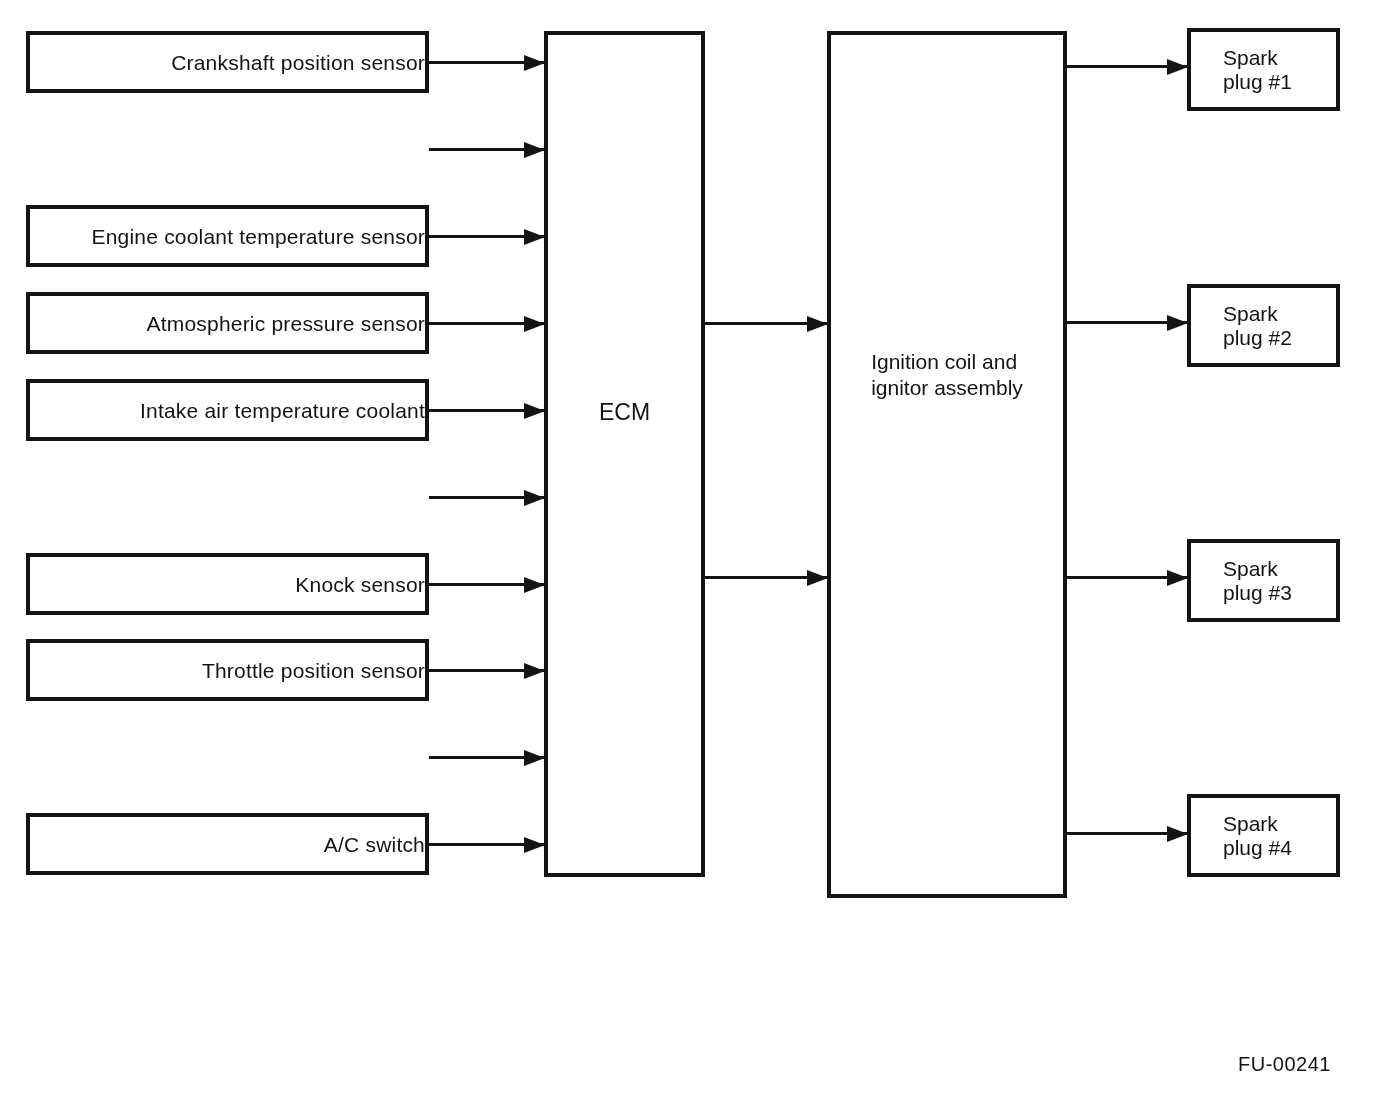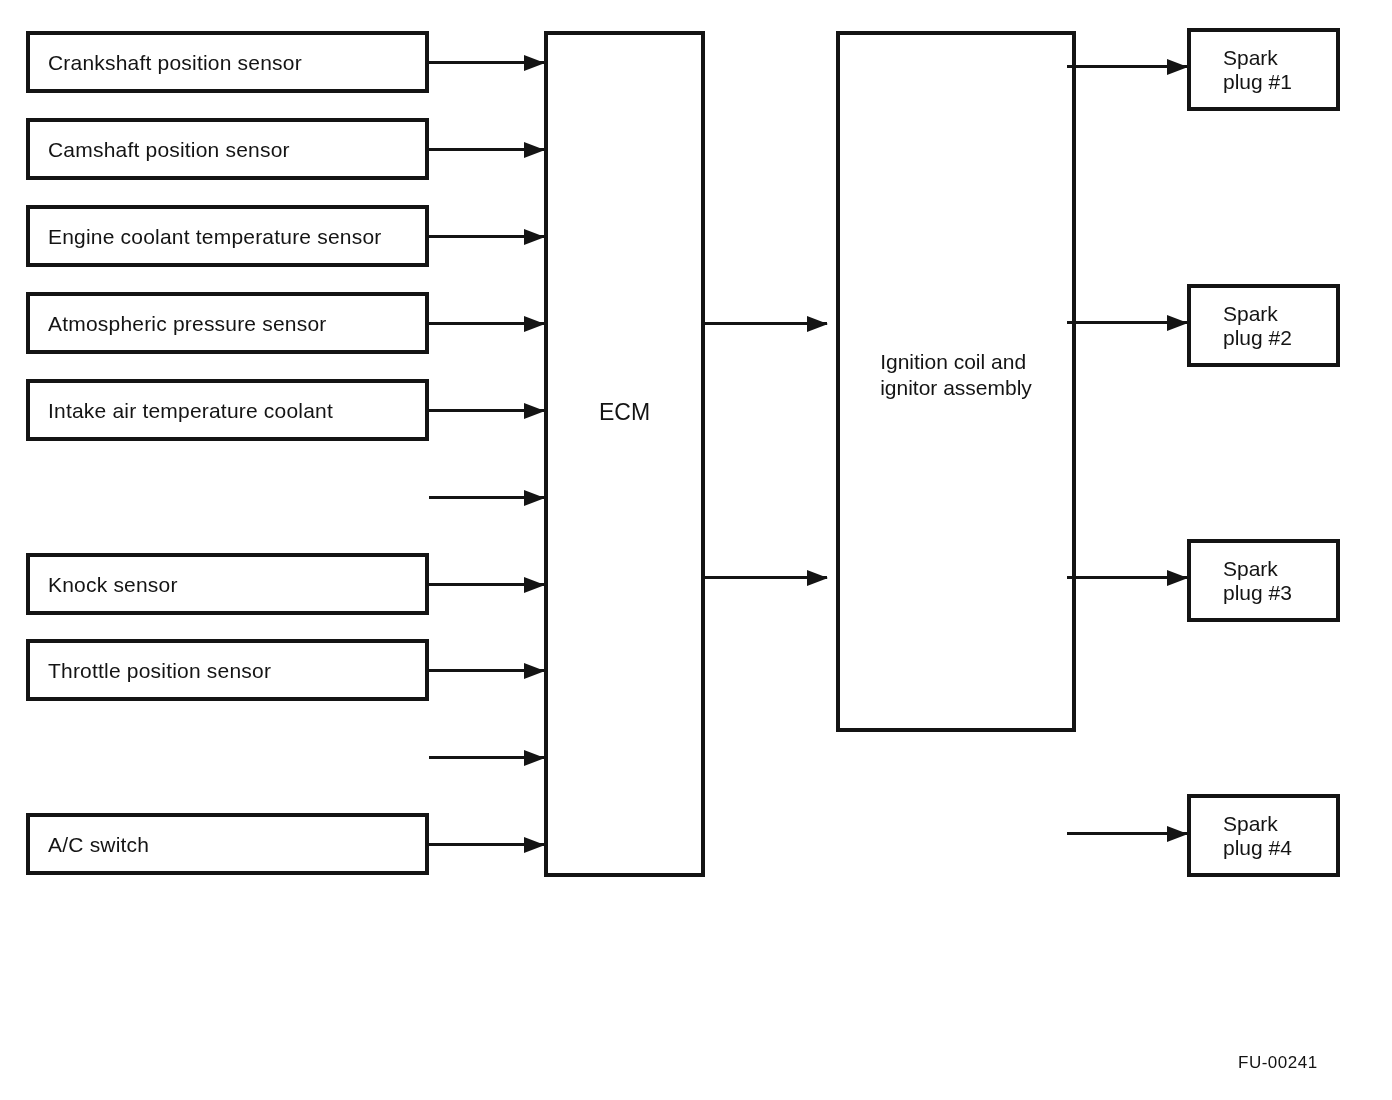--- a/index.html
+++ b/index.html
@@ -22,40 +22,41 @@
     box-sizing:border-box;
     background:var(--bg);
     display:flex;
     align-items:center;
   }
   .sensor-box{
     left:26px;
     width:403px;
     height:62px;
     padding-left:18px;
+    justify-content:flex-end;
   }
   .sensor-box .lbl{
     font-size:21px;
     line-height:25px;
     white-space:pre-line;
     letter-spacing:0.2px;
   }
   .ecm-box{
     left:544px; top:31px;
     width:161px; height:846px;
   }
   .ecm-box .lbl{
     position:absolute;
     top:364px; left:0; right:0;
     text-align:center;
     font-size:23px;
   }
   .ign-box{
     left:827px; top:31px;
-    width:240px; height:701px;margin-left:9px;
+    width:240px; height:867px;
   }
   .ign-box .lbl{
     position:absolute;
     top:314px; left:0; right:0;
     display:flex;
     justify-content:center;
     font-size:21px;
     line-height:26px;
     white-space:pre-line;
   }
@@ -83,34 +84,31 @@
     transform:translateY(-50%);
     width:0;height:0;
     border-left:21px solid var(--line);
     border-top:8px solid transparent;
     border-bottom:8px solid transparent;
   }
   .figure-code{
     position:absolute;
     left:1238px;
     top:1053px;
-    font-size:17px;
+    font-size:20px;
     letter-spacing:0.5px;
   }
 </style>
 </head>
 <body>
 
 <div class="canvas">
 
   <div class="box sensor-box" style="top:31px">
       <span class="lbl">Crankshaft position sensor</span>
-    </div>
-  <div class="box sensor-box" style="top:118px">
-      <span class="lbl">Camshaft position sensor</span>
     </div>
   <div class="box sensor-box" style="top:292px">
       <span class="lbl">Atmospheric pressure sensor</span>
     </div>
   <div class="box sensor-box" style="top:205px">
       <span class="lbl">Engine coolant temperature sensor</span>
     </div>
   <div class="box sensor-box" style="top:379px">
       <span class="lbl">Intake air temperature coolant</span>
     </div>

